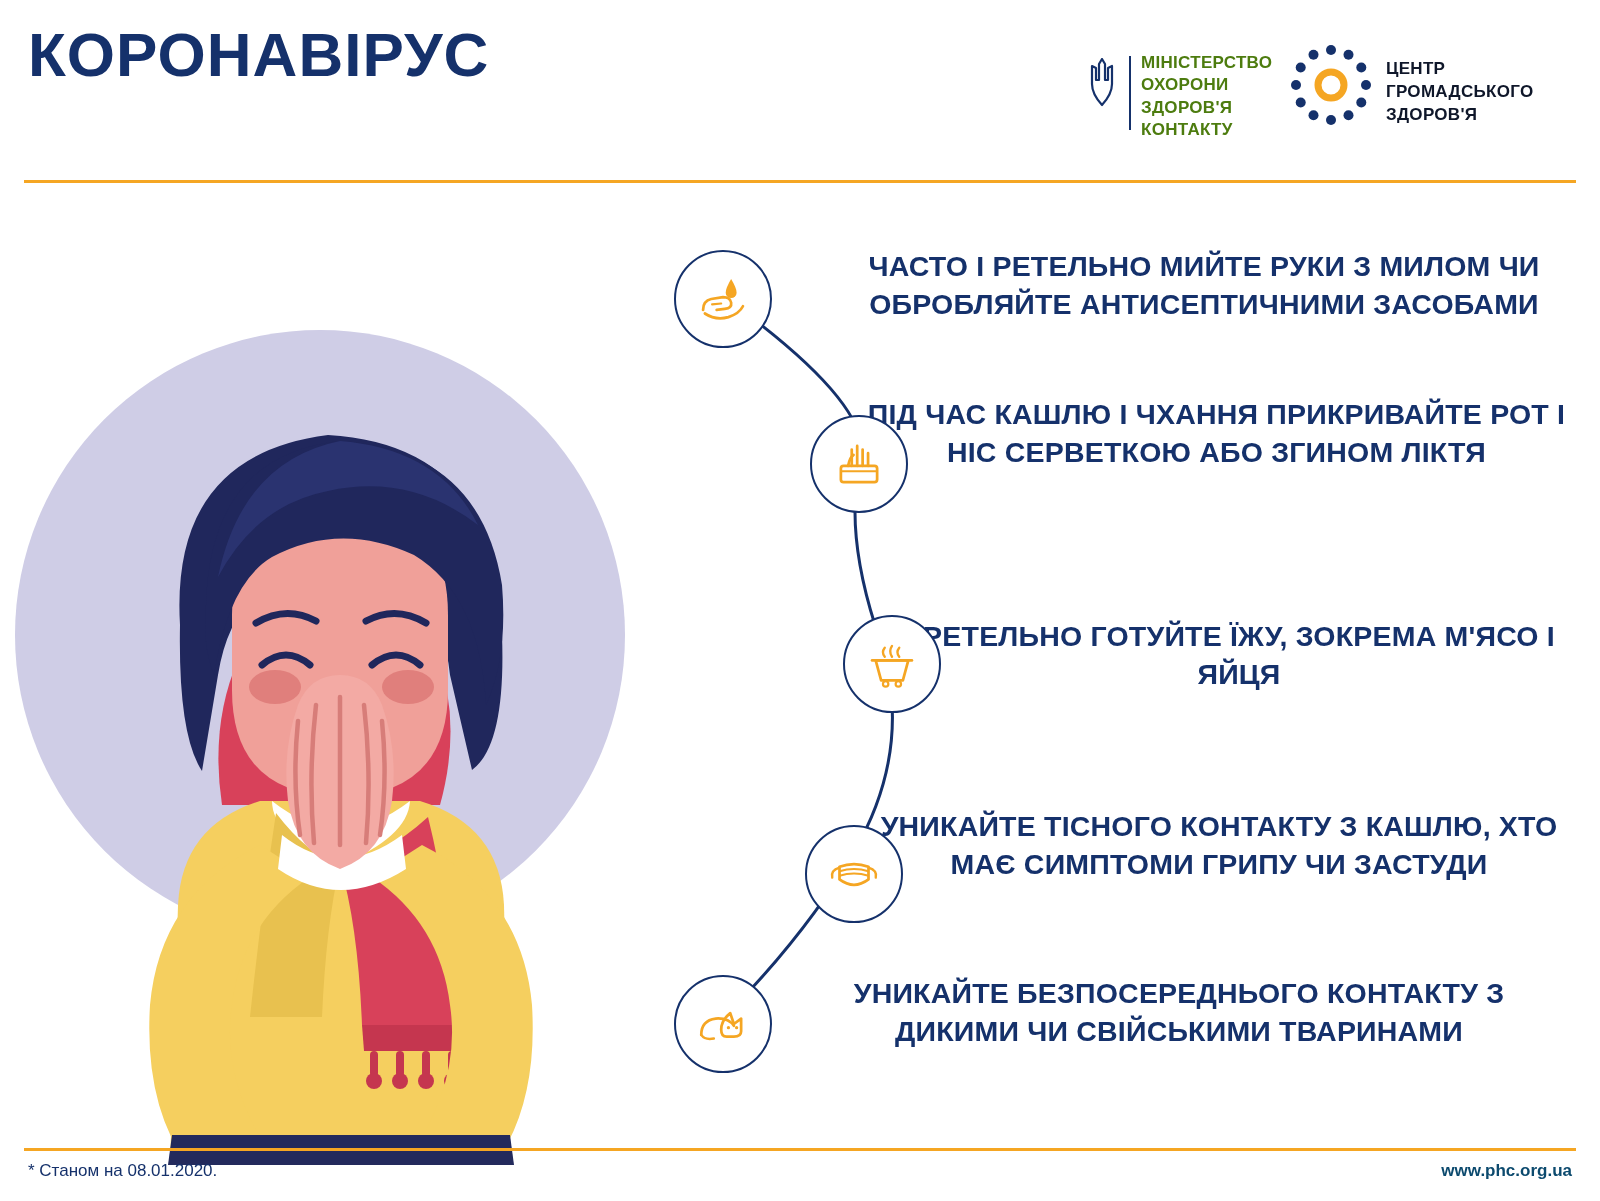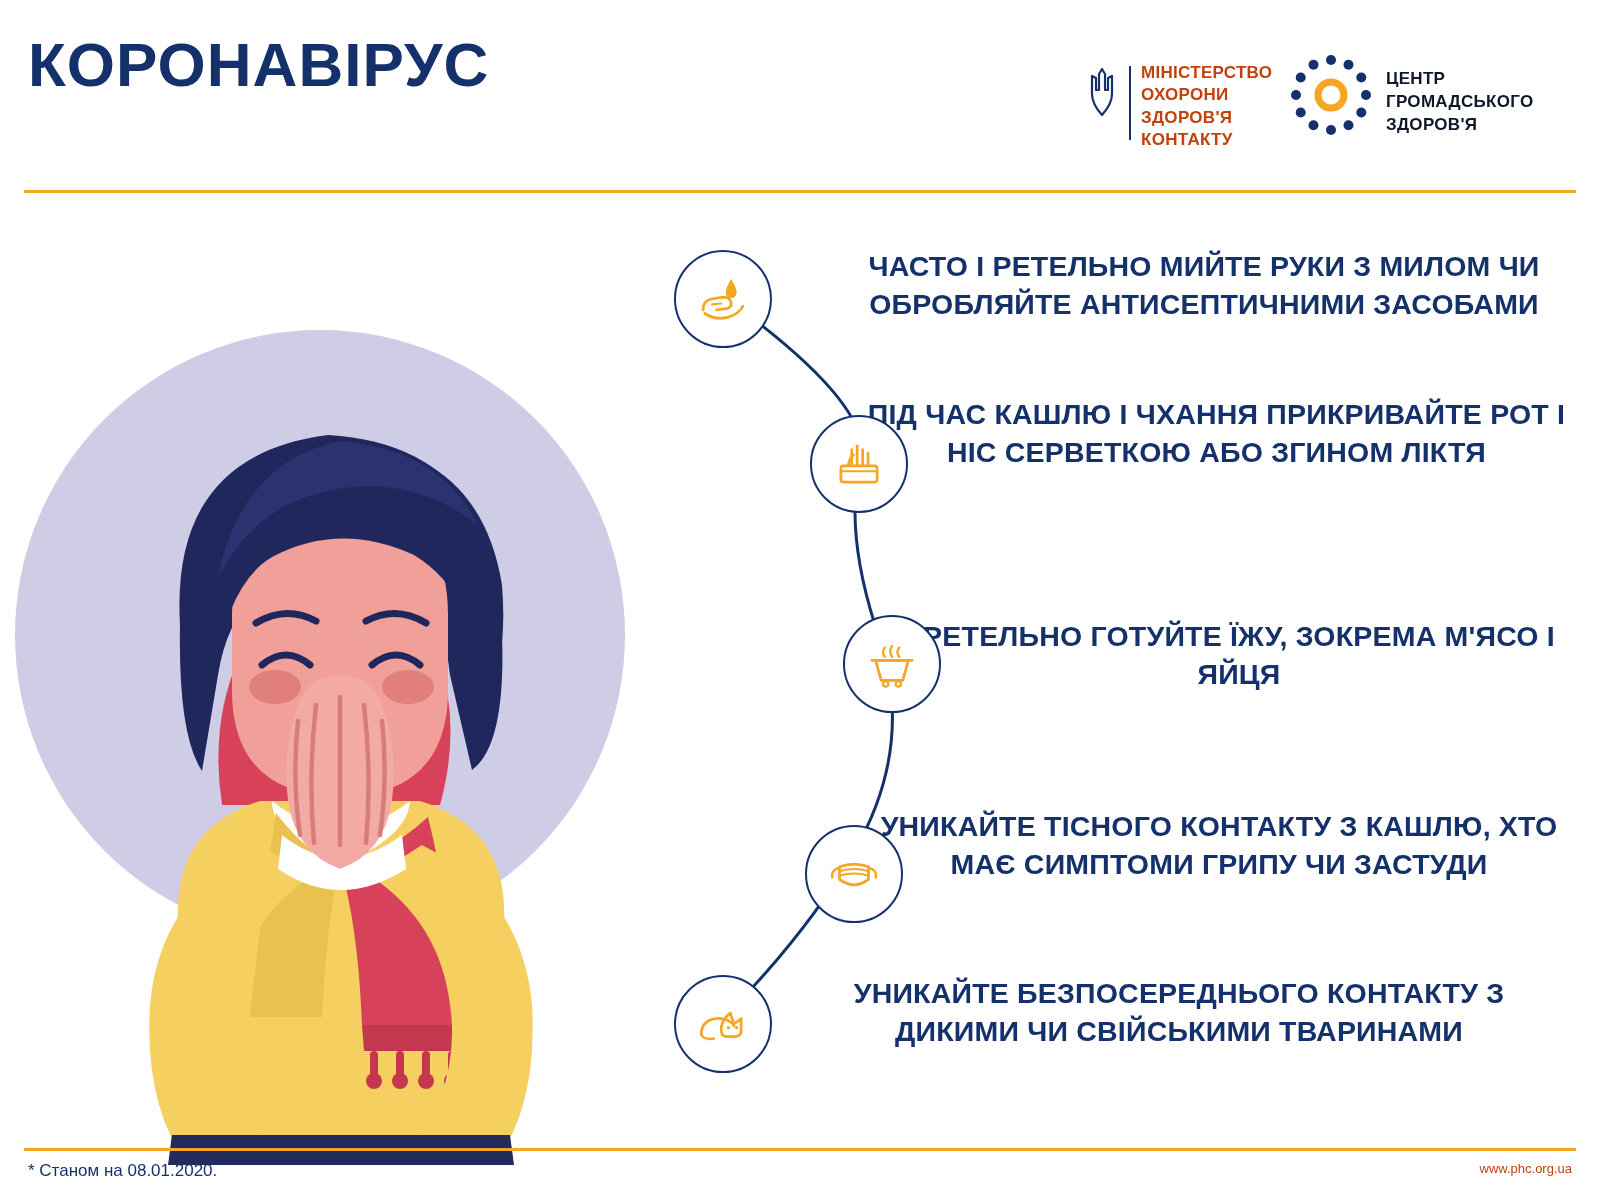--- a/index.html
+++ b/index.html
@@ -11,21 +11,21 @@
     width: 1600px;
     height: 1201px;
     position: relative;
     font-family: "Liberation Sans", sans-serif;
     overflow: hidden;
   }
 
   
   #header {
     position: absolute;
-    left: 0; top: 14px;
+    left: 0; top: 4px;
     width: 1344px;
     height: 178px;
   }
   #title {
     position: absolute;
     left: 28px;
     top: 18px;
     font-size: 62px;
     font-weight: bold;
     letter-spacing: 1px;
@@ -69,21 +69,21 @@
     width: 2px;
     height: 74px;
     background: #15316b;
   }
   #moh-text {
     position: absolute;
     left: 56px;
     top: 12px;
     font-size: 17px;
     font-weight: bold;
-    color: #c2410c;
+    color: #4d7c0f;
     line-height: 1.32;
     letter-spacing: 0.3px;
   }
 
   
   #phc-logo {
     position: absolute;
     left: 1290px;
     top: 36px;
     width: 290px;
@@ -171,23 +171,23 @@
     position: absolute;
     left: 28px;
     top: 1161px;
     font-size: 17px;
     color: #15316b;
   }
   #website {
     position: absolute;
     right: 28px;
     top: 1161px;
-    font-size: 13px;
-    font-weight: normal;
-    color: #c2410c;
+    font-size: 17px;
+    font-weight: bold;
+    color: #0c4a6e;
     text-decoration: none;
   }
 </style>
 </head>
 <body>
 
 <div id="header">
 
   <div id="title">КОРОНАВІРУС</div>
 

